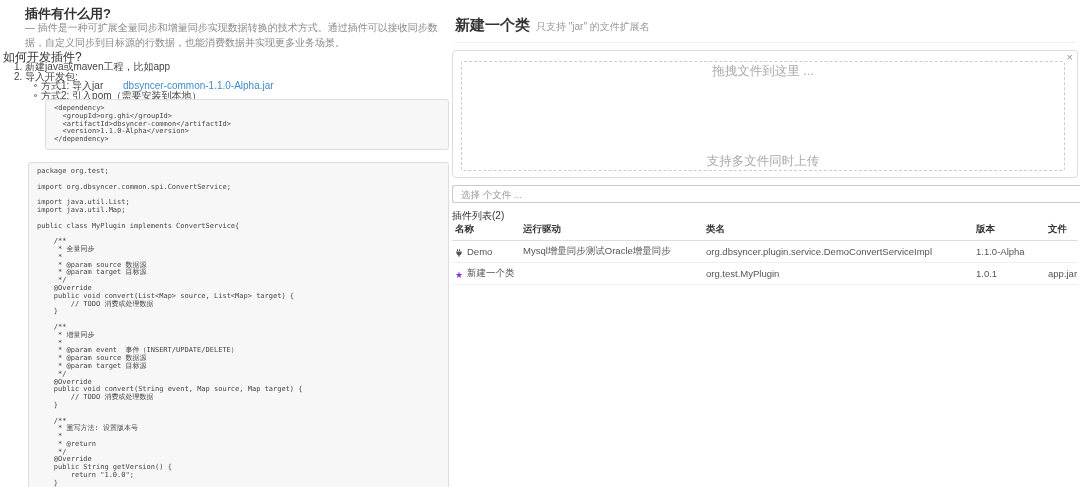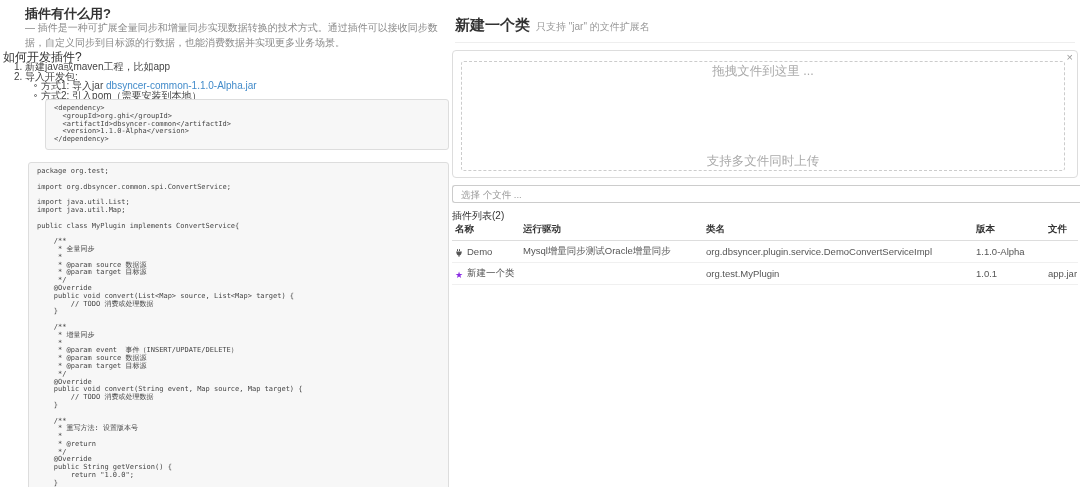--- a/index.html
+++ b/index.html
@@ -11,21 +11,21 @@
   .intro-title { position:absolute; left:25px; top:5px; font-size:13px; font-weight:bold; color:#333; }
   .intro-text { position:absolute; left:25px; top:21px; width:423px; font-size:10px; line-height:1.45; color:#8a8a8a; }
   .howto-title { position:absolute; left:3px; top:49px; font-size:12px; color:#333; }
   .step { position:absolute; font-size:10px; color:#444; }
   .step1 { left:14px; top:60px; }
   .step2 { left:14px; top:70px; }
   .way { position:absolute; left:34px; font-size:10px; color:#444; }
   .way .bullet { display:inline-block; width:3px; height:3px; border:1px solid #666; border-radius:50%; vertical-align:2px; margin-right:4px; }
   .way1 { top:79px; }
   .way2 { top:88.5px; }
-  .way a { color:#428bca; text-decoration:none; }
+  .way a { color:#428bca; text-decoration:none;margin-left:17px; }
   .step3 { left:14px; top:152px; }
   pre.codeblock {
     position:absolute; background:#f7f7f7; border:1px solid #ddd; border-radius:3px;
     font-family:"DejaVu Sans Mono","Liberation Mono",monospace; font-size:7px; line-height:7.8px;
     color:#444; padding:5px 8px; white-space:pre; overflow:hidden;
   }
   #pre-pom { left:45px; top:99px; width:404px; height:51px; }
   #pre-java { left:28px; top:162px; width:421px; height:331px; }
 
   

